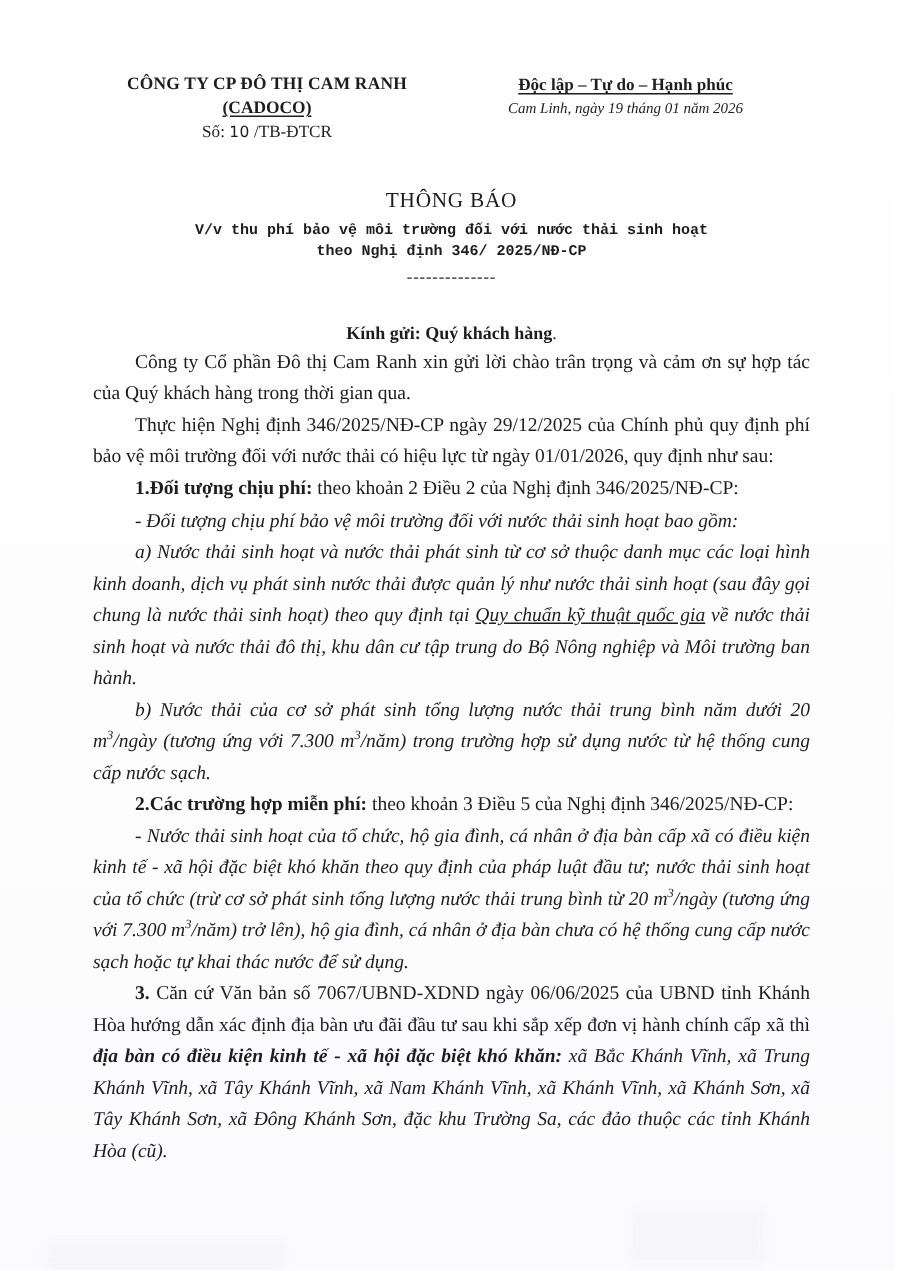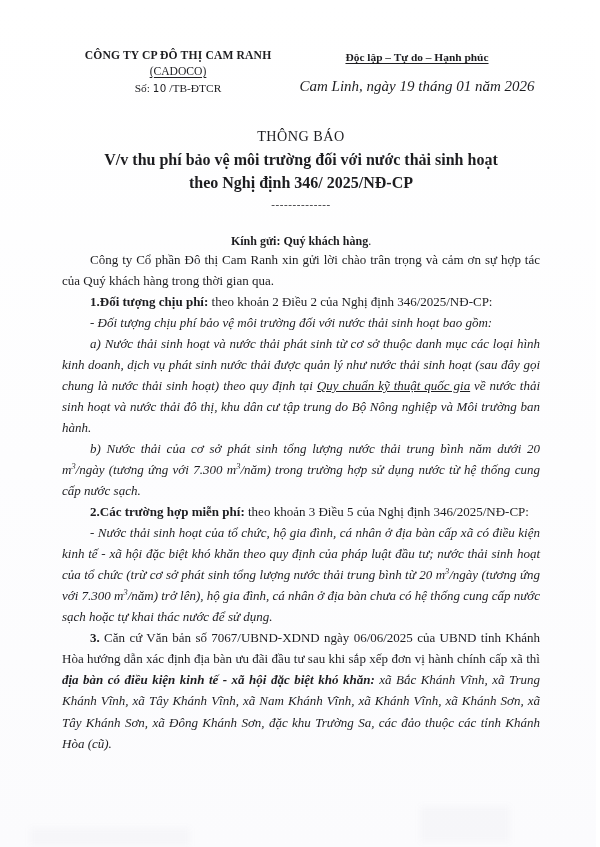--- a/index.html
+++ b/index.html
@@ -52,21 +52,21 @@
     text-align: center;
   }
   .org-name {
     font-weight: bold;
     font-size: 11.6px;
     letter-spacing: 0.15px;
     line-height: 1.28;
     white-space: nowrap;
   }
   .org-abbrev {
-    font-weight: normal;
+    font-weight: bold;
     font-size: 11.6px;
     text-decoration: underline;
     text-underline-offset: 1.5px;
     line-height: 1.45;
   }
   .doc-number {
     font-size: 11.4px;
     margin-top: 0;
     line-height: 1.3;
   }
@@ -85,41 +85,41 @@
   .nation-motto {
     font-weight: bold;
     font-size: 11.4px;
     text-decoration: underline;
     text-underline-offset: 1.6px;
     line-height: 1.5;
     margin-top: 1px;
   }
   .place-date {
     font-style: italic;
-    font-size: 15px;
-    margin-top: 11px;
+    font-size: 10px;
     line-height: 1.3;
   }
 
   
   .title-block {
     text-align: center;
     margin-top: 30px;
   }
   .doc-title {
     font-weight: normal;
     font-size: 14.2px;
     letter-spacing: 0.5px;
     line-height: 1.3;
   }
   .doc-subtitle {
     font-weight: bold;
-    font-size: 16px;
+    font-size: 10px;
     line-height: 1.42;
     margin-top: 4px;
+    font-family: Liberation Mono, monospace;
   }
   .rule-dashes {
     font-size: 11px;
     letter-spacing: 0.6px;
     margin-top: 4px;
     line-height: 1;
     font-family: "Liberation Serif", serif;
   }
 
   
@@ -202,20 +202,21 @@
       </div>
       <div class="rule-dashes">--------------</div>
     </div>
 
     <div class="salutation">
       <span>Kính gửi: Quý khách hàng</span><span class="period">.</span>
     </div>
 
     <p class="body-para gap-lg">Công ty Cổ phần Đô thị Cam Ranh xin gửi lời chào trân trọng và cảm ơn sự hợp tác của Quý khách hàng trong thời gian qua.</p>
 
+    <p class="body-para gap-sm">Thực hiện Nghị định 346/2025/NĐ-CP ngày 29/12/2025 của Chính phủ quy định phí bảo vệ môi trường đối với nước thải có hiệu lực từ ngày 01/01/2026, quy định như sau:</p>
 
     <p class="body-para gap-sm">
       <span class="lead-bold">1.</span><span class="lead-bold">Đối tượng chịu phí:</span>
       <span>theo khoản 2 Điều  2 của Nghị định 346/2025/NĐ-CP:</span>
     </p>
 
     <p class="body-para italic-para gap-sm">- Đối tượng chịu phí bảo vệ môi trường đối với nước thải sinh hoạt bao gồm:</p>
 
     <p class="body-para italic-para gap-sm">
       <span>a) Nước thải sinh hoạt và nước thải phát sinh từ cơ sở thuộc danh mục các loại hình kinh doanh, dịch vụ phát sinh nước thải được quản lý như nước thải sinh hoạt (sau đây gọi chung là nước thải sinh hoạt) theo quy định tại </span><span class="u">Quy chuẩn kỹ thuật quốc gia</span><span> về nước thải sinh hoạt và nước thải đô thị, khu dân cư tập trung do Bộ Nông nghiệp và Môi trường ban hành.</span>

